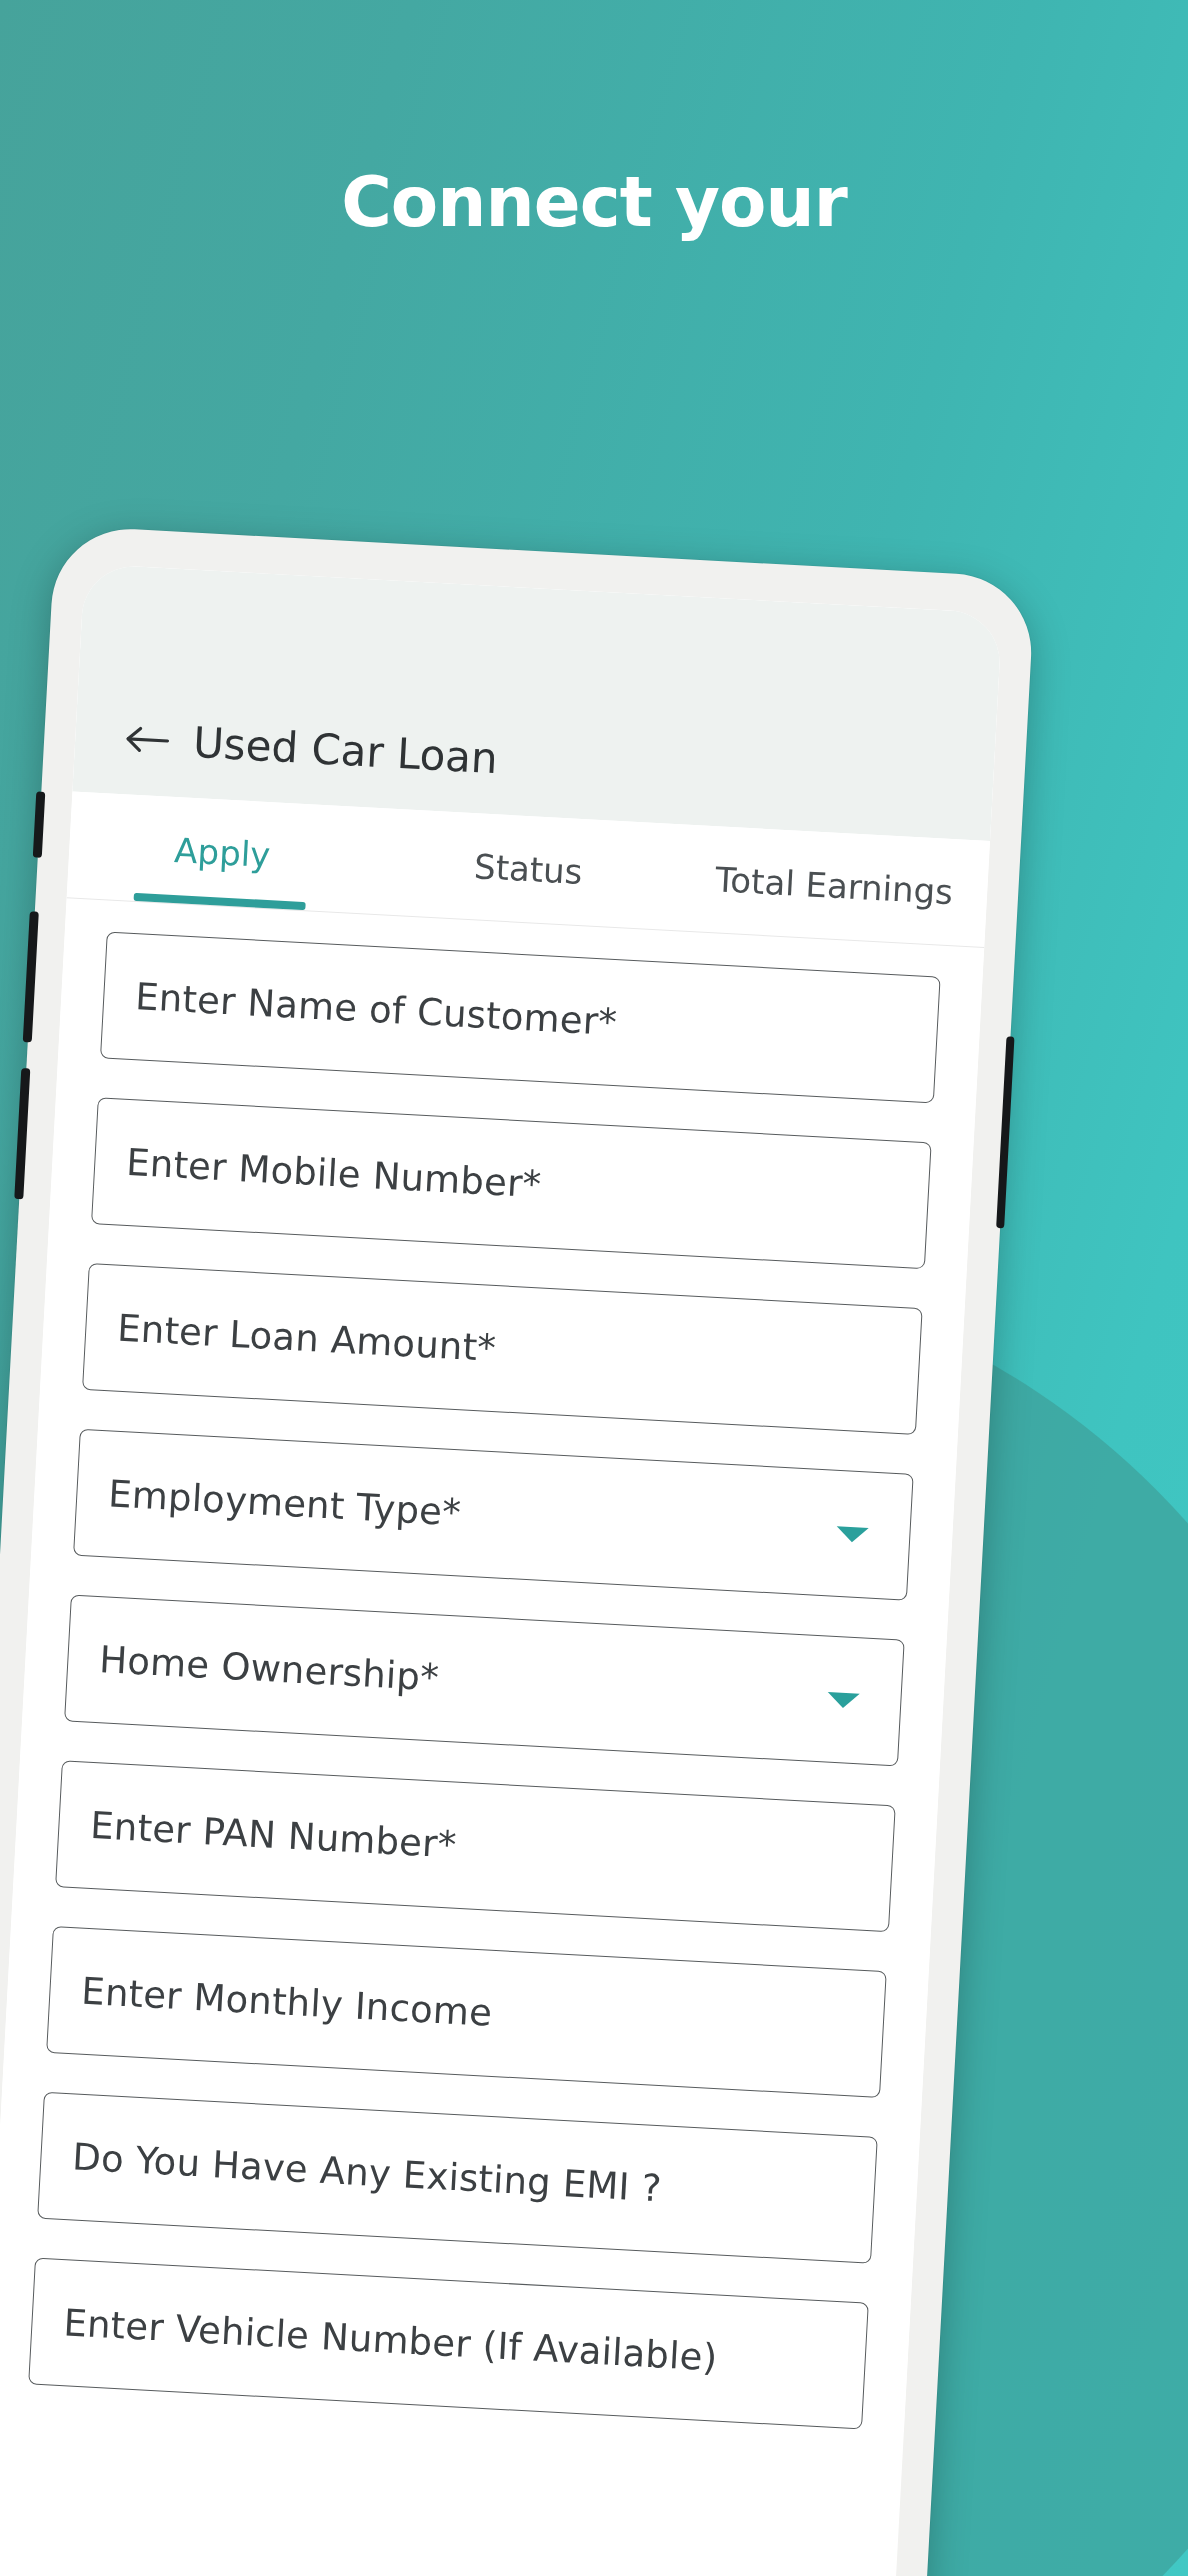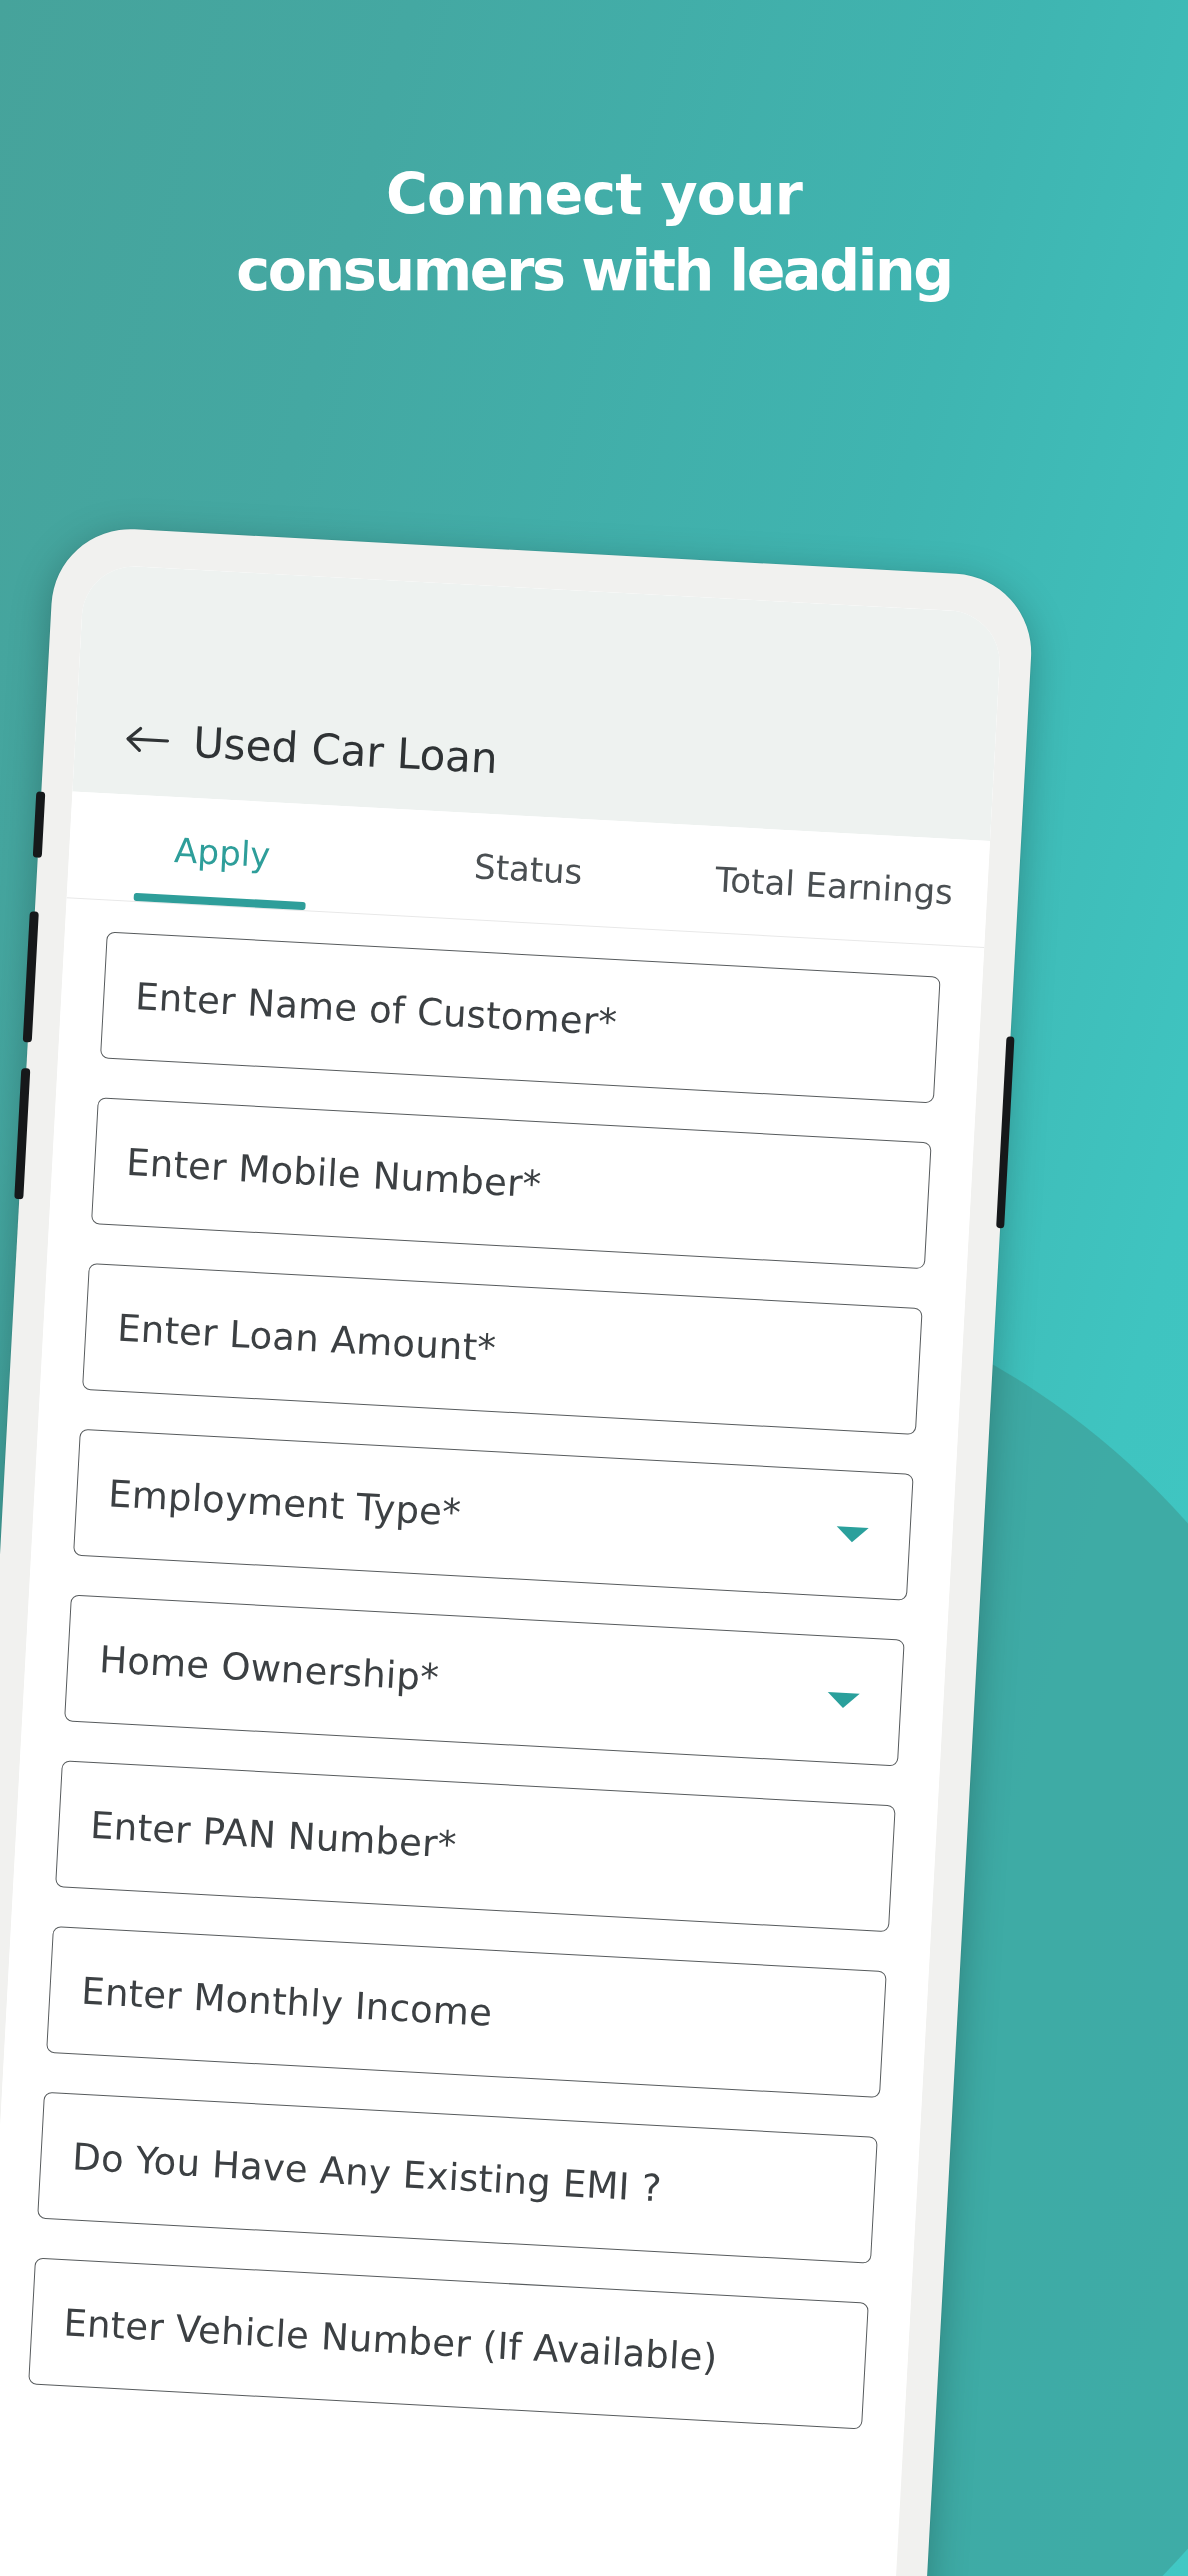--- a/index.html
+++ b/index.html
@@ -33,21 +33,21 @@
   
   #headline {
     position: absolute;
     left: 0;
     top: 157px;
     width: 1188px;
     text-align: center;
     color: #ffffff;
     font-family: "DejaVu Sans", sans-serif;
     font-weight: bold;
-    font-size: 57px;
+    font-size: 69px;
     line-height: 1.33;
     letter-spacing: -0.9px;
     z-index: 5;
     padding: 0 31px;
   }
   #headline .hl-line { display: block; white-space: nowrap; }
   #headline .hl-line.wide { letter-spacing: -2.3px; }
 
   
   #phone-wrap {
@@ -186,21 +186,20 @@
 </style>
 </head>
 <body>
 
 <div id="stage">
 
   <div id="bg-circle"></div>
 
   <div id="headline">
     <span class="hl-line">Connect your</span>
-    <span class="hl-line wide">consumers with leading</span>
   </div>
 
   <div id="phone-wrap">
 
     <div id="phone-body"></div>
 
     <div class="side-btn left" id="btn-mute"></div>
     <div class="side-btn left" id="btn-volup"></div>
     <div class="side-btn left" id="btn-voldn"></div>
     <div class="side-btn right" id="btn-power" style="right:auto; left:977px;"></div>

